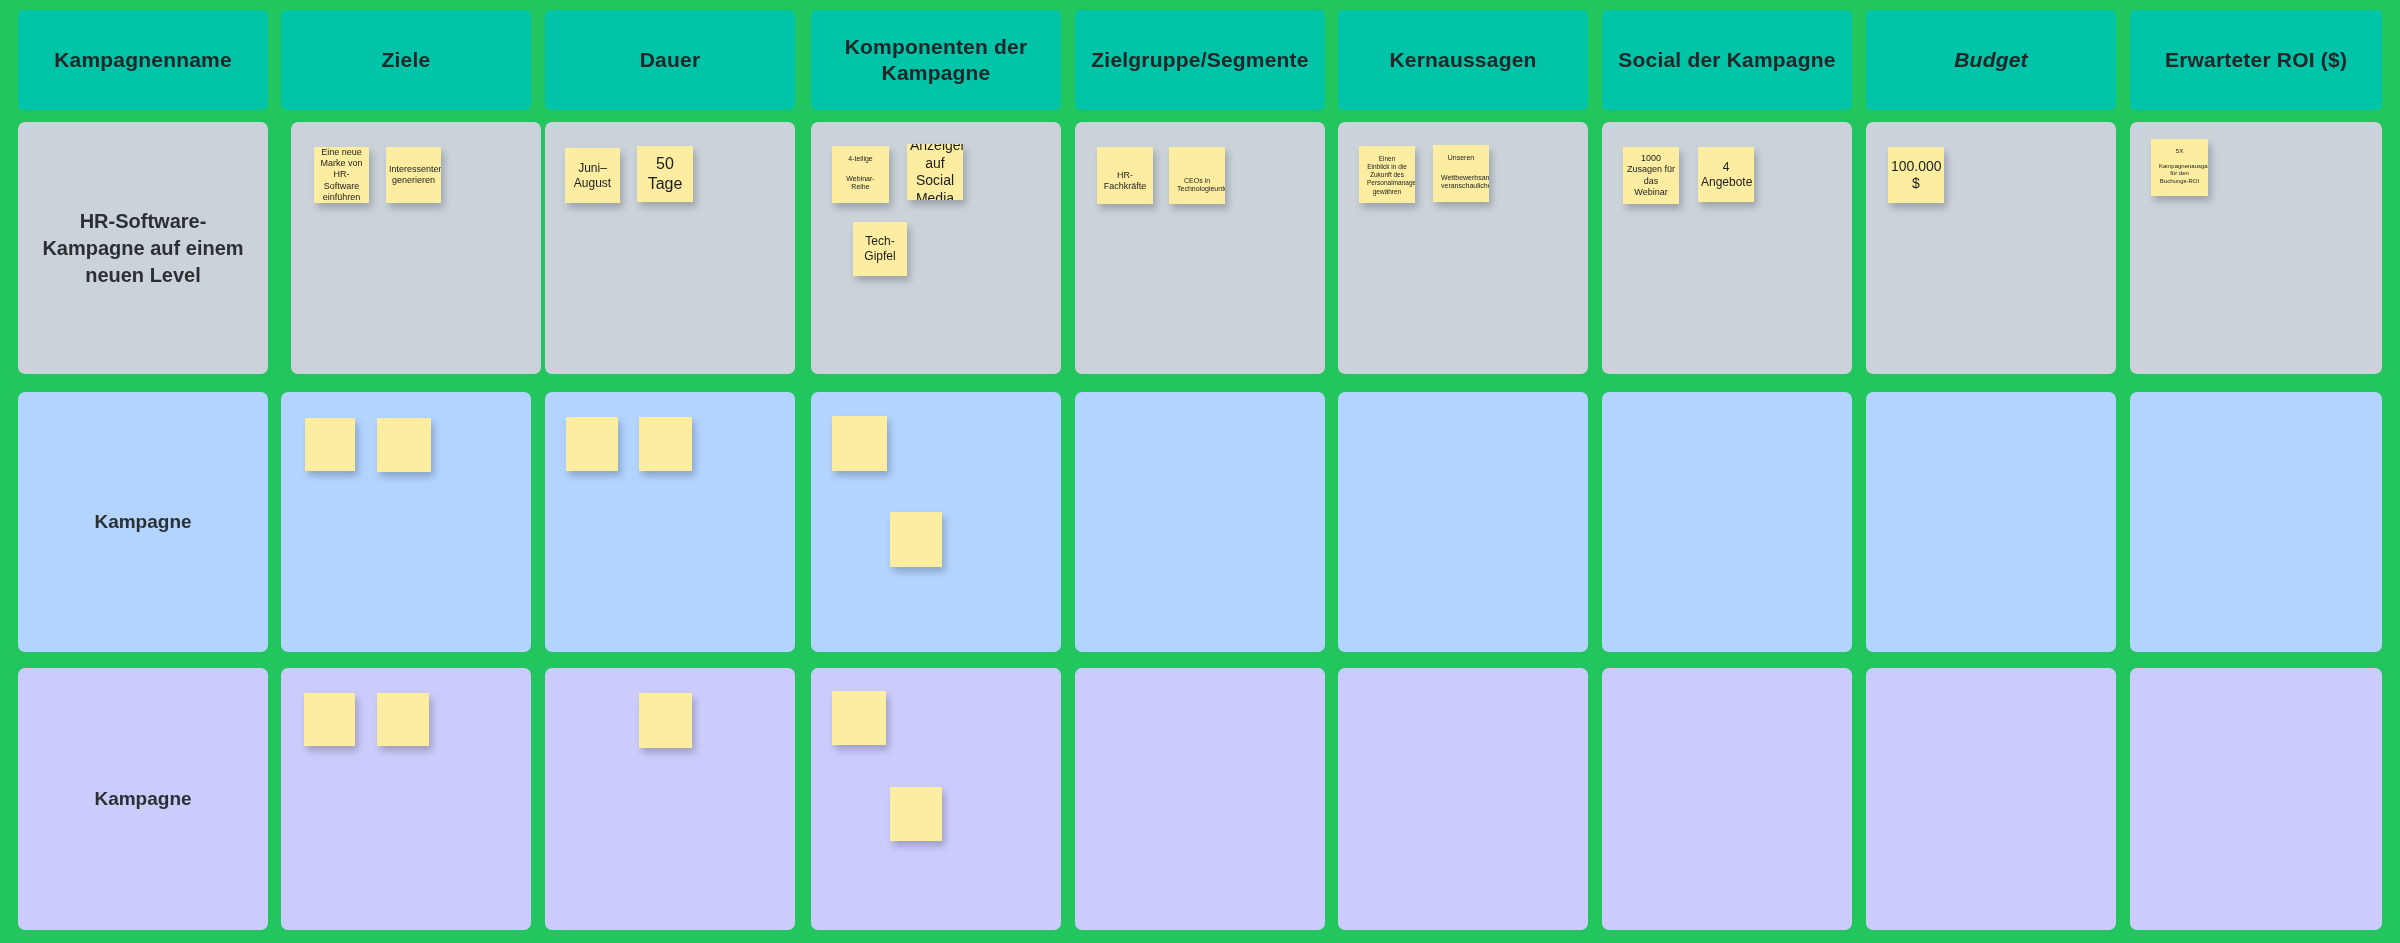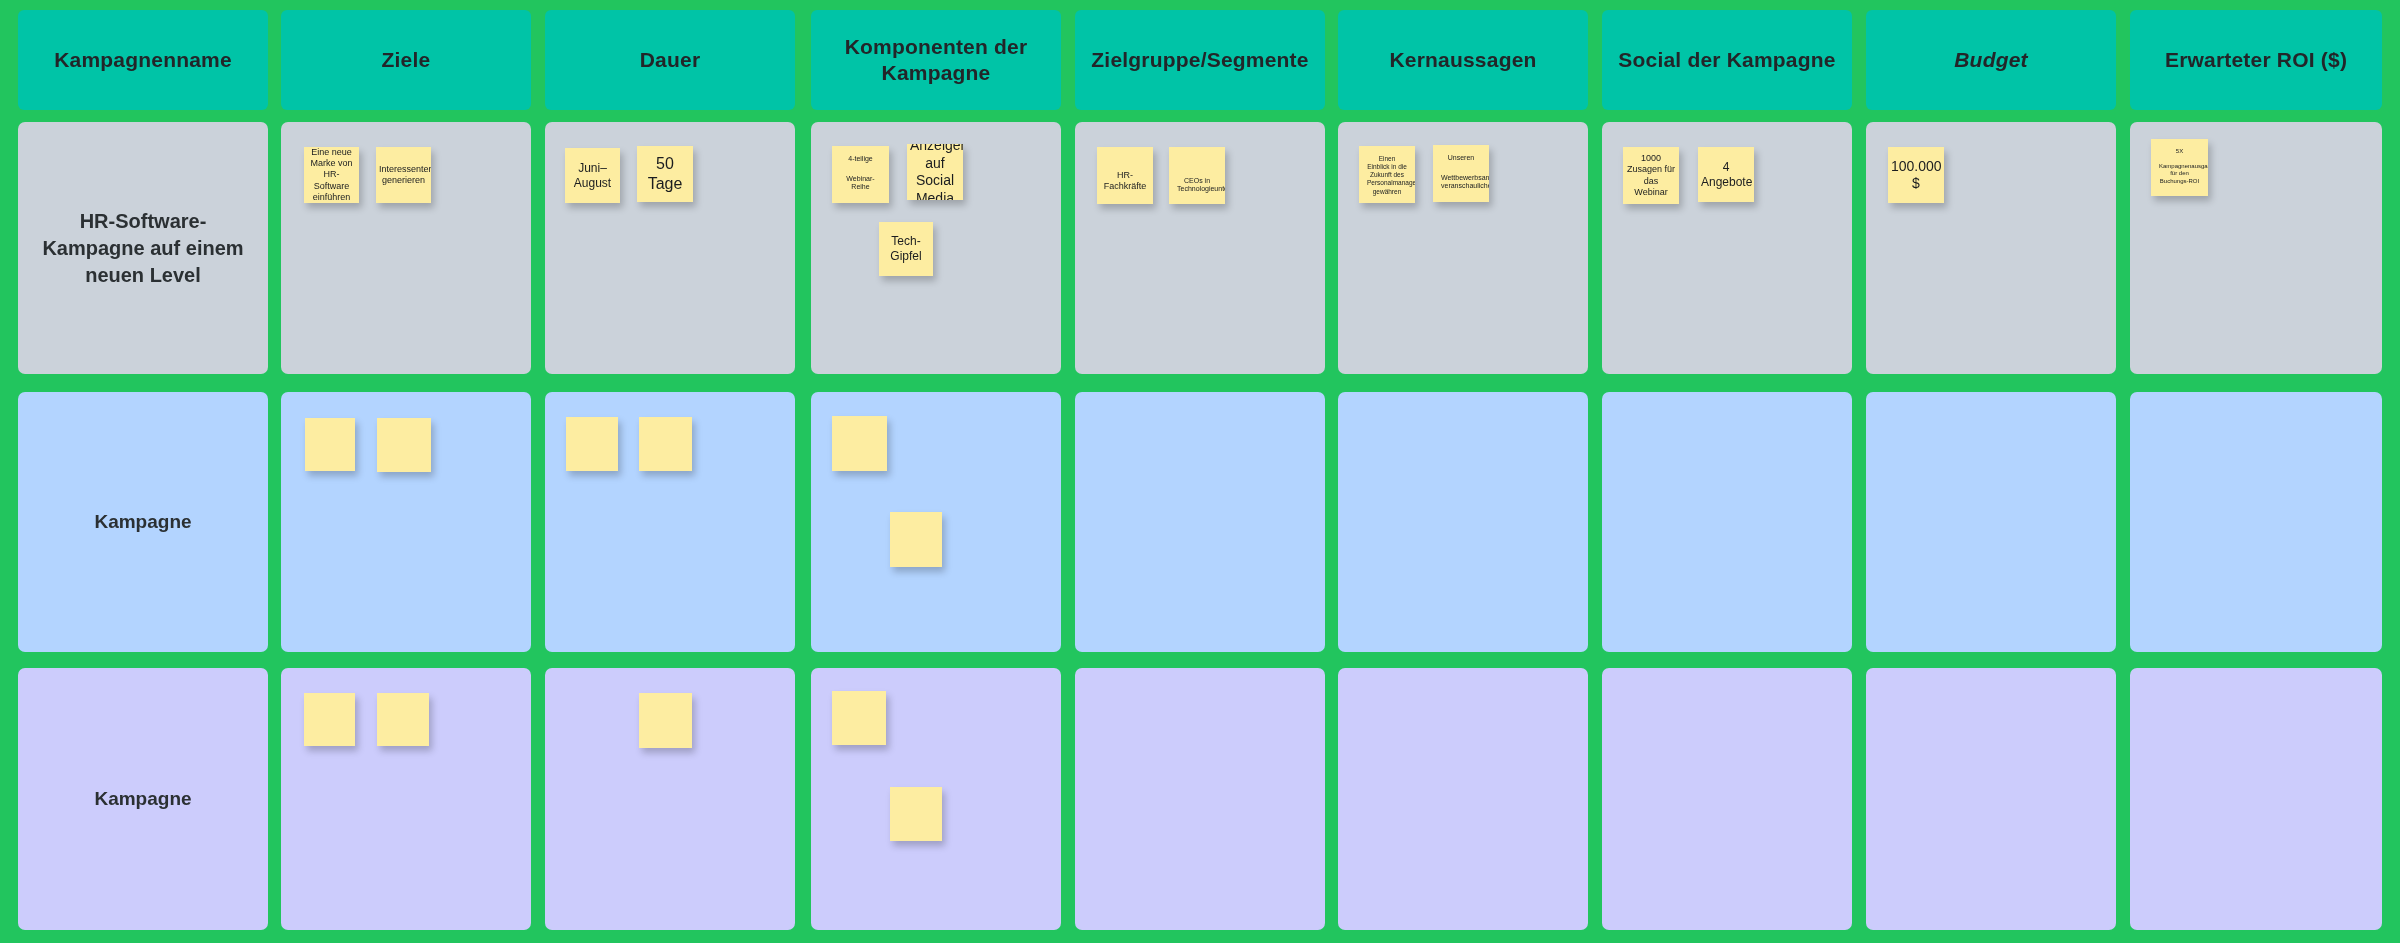--- a/index.html
+++ b/index.html
@@ -110,21 +110,21 @@
     </div>
     <div class="header-cell" style="left: 1866px; top: 10px; width: 250px; height: 100px; font-style: italic;">
       <span>Budget</span>
     </div>
     <div class="header-cell" style="left: 2130px; top: 10px; width: 252px; height: 100px;">
       <span>Erwarteter ROI ($)</span>
     </div>
     <div class="cell row-0" style="left: 18px; top: 122px; width: 250px; height: 252px;">
       <div class="row-label big">HR-Software-Kampagne auf einem neuen Level</div>
     </div>
-    <div class="cell row-0" style="left: 281px; top: 122px; width: 250px; height: 252px;">
+    <div class="cell row-0" style="left: 291px; top: 122px; width: 250px; height: 252px;">
       <div class="note mid" style="left: 23px; top: 25px; width: 55px; height: 56px; font-size: 9px;">
         <div class="note-line">Eine neue Marke von HR-Software einführen</div>
       </div>
       <div class="note mid" style="left: 95px; top: 25px; width: 55px; height: 56px; font-size: 9px;">
         <div class="note-line">Interessenten generieren</div>
       </div>
     </div>
     <div class="cell row-0" style="left: 545px; top: 122px; width: 250px; height: 252px;">
       <div class="note mid" style="left: 20px; top: 26px; width: 55px; height: 55px; font-size: 12px;">
         <div class="note-line">Juni–August</div>
@@ -134,21 +134,21 @@
       </div>
     </div>
     <div class="cell row-0" style="left: 811px; top: 122px; width: 250px; height: 252px;">
       <div class="note split" style="left: 21px; top: 24px; width: 57px; height: 57px; font-size: 7px;">
         <div class="note-line">4-teilige</div>
         <div class="note-line">Webinar-Reihe</div>
       </div>
       <div class="note mid" style="left: 96px; top: 22px; width: 56px; height: 56px; font-size: 14px;">
         <div class="note-line">Anzeigen auf Social Media</div>
       </div>
-      <div class="note mid" style="left: 68px; top: 100px; width: 54px; height: 54px; font-size: 12px;">
+      <div class="note mid" style="left: 42px; top: 100px; width: 54px; height: 54px; font-size: 12px;">
         <div class="note-line">Tech-Gipfel</div>
       </div>
     </div>
     <div class="cell row-0" style="left: 1075px; top: 122px; width: 250px; height: 252px;">
       <div class="note mid" style="left: 22px; top: 25px; width: 56px; height: 57px; font-size: 9px; justify-content: flex-end; padding-bottom: 12px;">
         <div class="note-line">HR-Fachkräfte</div>
       </div>
       <div class="note split" style="left: 94px; top: 25px; width: 56px; height: 57px; font-size: 7px; justify-content: flex-end; padding-bottom: 10px;">
         <div class="note-line">CEOs in</div>
         <div class="note-line">Technologieunternehmen</div>

